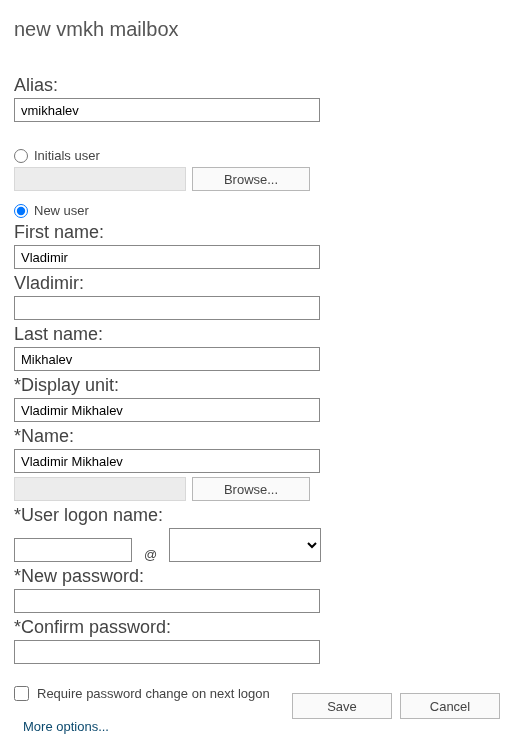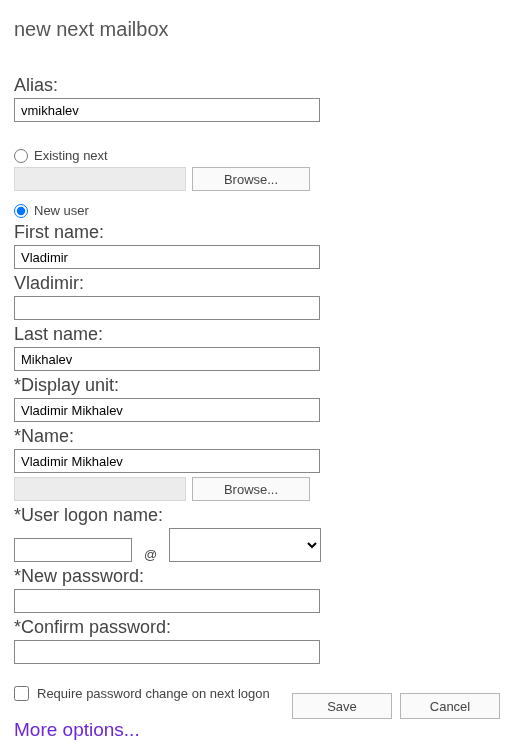--- a/index.html
+++ b/index.html
@@ -85,25 +85,26 @@
     color: #444;
   }
   .select {
     width: 152px;
     height: 23px;
     border: 1px solid #888;
     font-family: inherit;
     padding: 16px 4px;
   }
   .more-options {
-    color: #6d28d9;
-    font-size: 19px;
+    color: #0c4a6e;
+    font-size: 13px;
     cursor: pointer;
     margin-top: 14px;
     display: inline-block;
+    margin-left: 9px;
   }
   .button-bar {
     position: absolute;
     right: 14px;
     bottom: 26px;
     display: flex;
     gap: 8px;
   }
   .dlg-btn {
     width: 100px;
@@ -116,34 +117,34 @@
     cursor: pointer;
   }
   .spacer-10 { height: 10px; }
   .spacer-6 { height: 6px; }
 </style>
 </head>
 <body>
 
 
 
-<div class="title">new next mailbox</div>
+<div class="title">new vmkh mailbox</div>
 
 
 <div class="form-group">
   <span class="label">Alias:</span>
   <input type="text" class="text-input" value="vmikhalev" style="">
 </div>
 
 <div class="spacer-10"></div>
 
 
 <div class="radio-row">
   <input type="radio" name="usertype" id="r1" style="">
-  <label for="r1">Existing next</label>
+  <label for="r1">Initials user</label>
 </div>
 <div class="inline-row">
   <input type="text" class="disabled-input" disabled="" style="">
   <button class="browse-btn">Browse...</button>
 </div>
 
 
 <div class="radio-row">
   <input type="radio" name="usertype" id="r2" checked="" style="">
   <label for="r2">New user</label>

